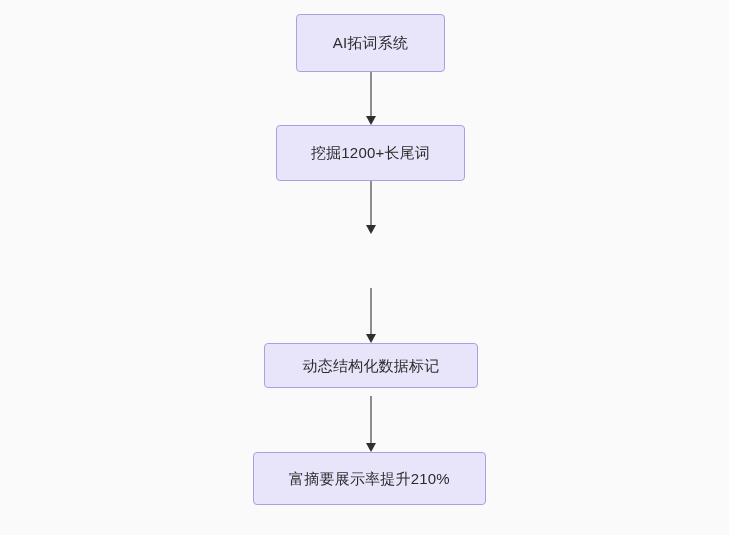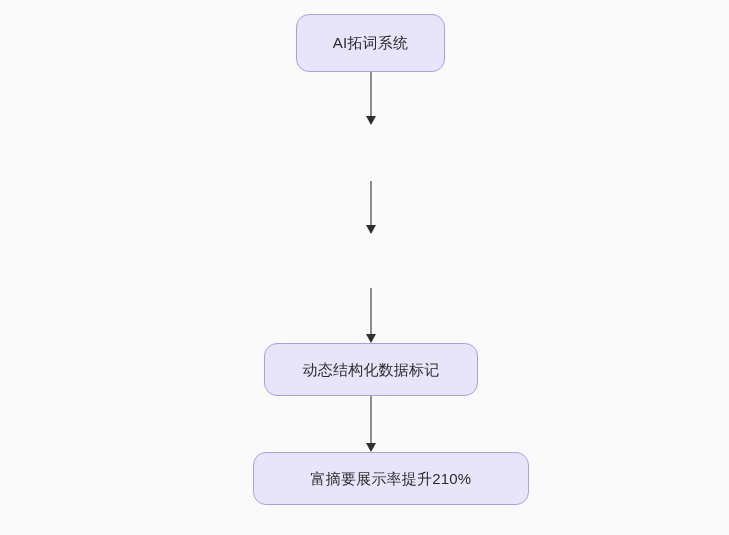--- a/index.html
+++ b/index.html
@@ -17,21 +17,21 @@
   #flow-canvas {
     position: relative;
     width: 729px;
     height: 535px;
   }
   .node {
     position: absolute;
     box-sizing: border-box;
     background: #e8e5fb;
     border: 1.6px solid #b09ce4;
-    border-radius: 13px;
+    border-radius: 4px;
     display: flex;
     align-items: center;
     justify-content: center;
     color: #2b2b2b;
     font-size: 15px;
     letter-spacing: 0.2px;
     line-height: 1.2;
     white-space: nowrap;
     user-select: none;
   }
@@ -76,20 +76,23 @@
     <div class="edge-head" style="top: 46px; border-top-color: rgb(47, 47, 47);"></div>
   </div>
   <div class="edge" style="left: 370px; top: 396px; width: 2px; height: 56px;">
     <div class="edge-line" style="height: 48px; background: rgb(141, 141, 141);"></div>
     <div class="edge-head" style="top: 47px; border-top-color: rgb(47, 47, 47);"></div>
   </div>
 
   <div class="node" style="left: 296px; top: 14px; width: 149px; height: 58px; background: rgb(232, 229, 251); border-color: rgb(176, 156, 228); color: rgb(43, 43, 43);">
     <span class="node-label">AI拓词系统</span>
   </div>
-  <div class="node" style="left: 264px; top: 343px; width: 214px; height: 53px; background: rgb(232, 229, 251); border-color: rgb(176, 156, 228); color: rgb(43, 43, 43);">
+  <div class="node" style="left: 276px; top: 125px; width: 189px; height: 56px; background: rgb(232, 229, 251); border-color: rgb(176, 156, 228); color: rgb(43, 43, 43);">
+    <span class="node-label">挖掘1200+长尾词</span>
+  </div>
+  <div class="node" style="left: 264px; top: 343px; width: 214px; height: 45px; background: rgb(232, 229, 251); border-color: rgb(176, 156, 228); color: rgb(43, 43, 43);">
     <span class="node-label">动态结构化数据标记</span>
   </div>
-  <div class="node" style="left: 253px; top: 452px; width: 276px; height: 53px; background: rgb(232, 229, 251); border-color: rgb(176, 156, 228); color: rgb(43, 43, 43);">
+  <div class="node" style="left: 253px; top: 452px; width: 233px; height: 53px; background: rgb(232, 229, 251); border-color: rgb(176, 156, 228); color: rgb(43, 43, 43);">
     <span class="node-label">富摘要展示率提升210%</span>
   </div>
 
 </div>
 
 </body></html>

